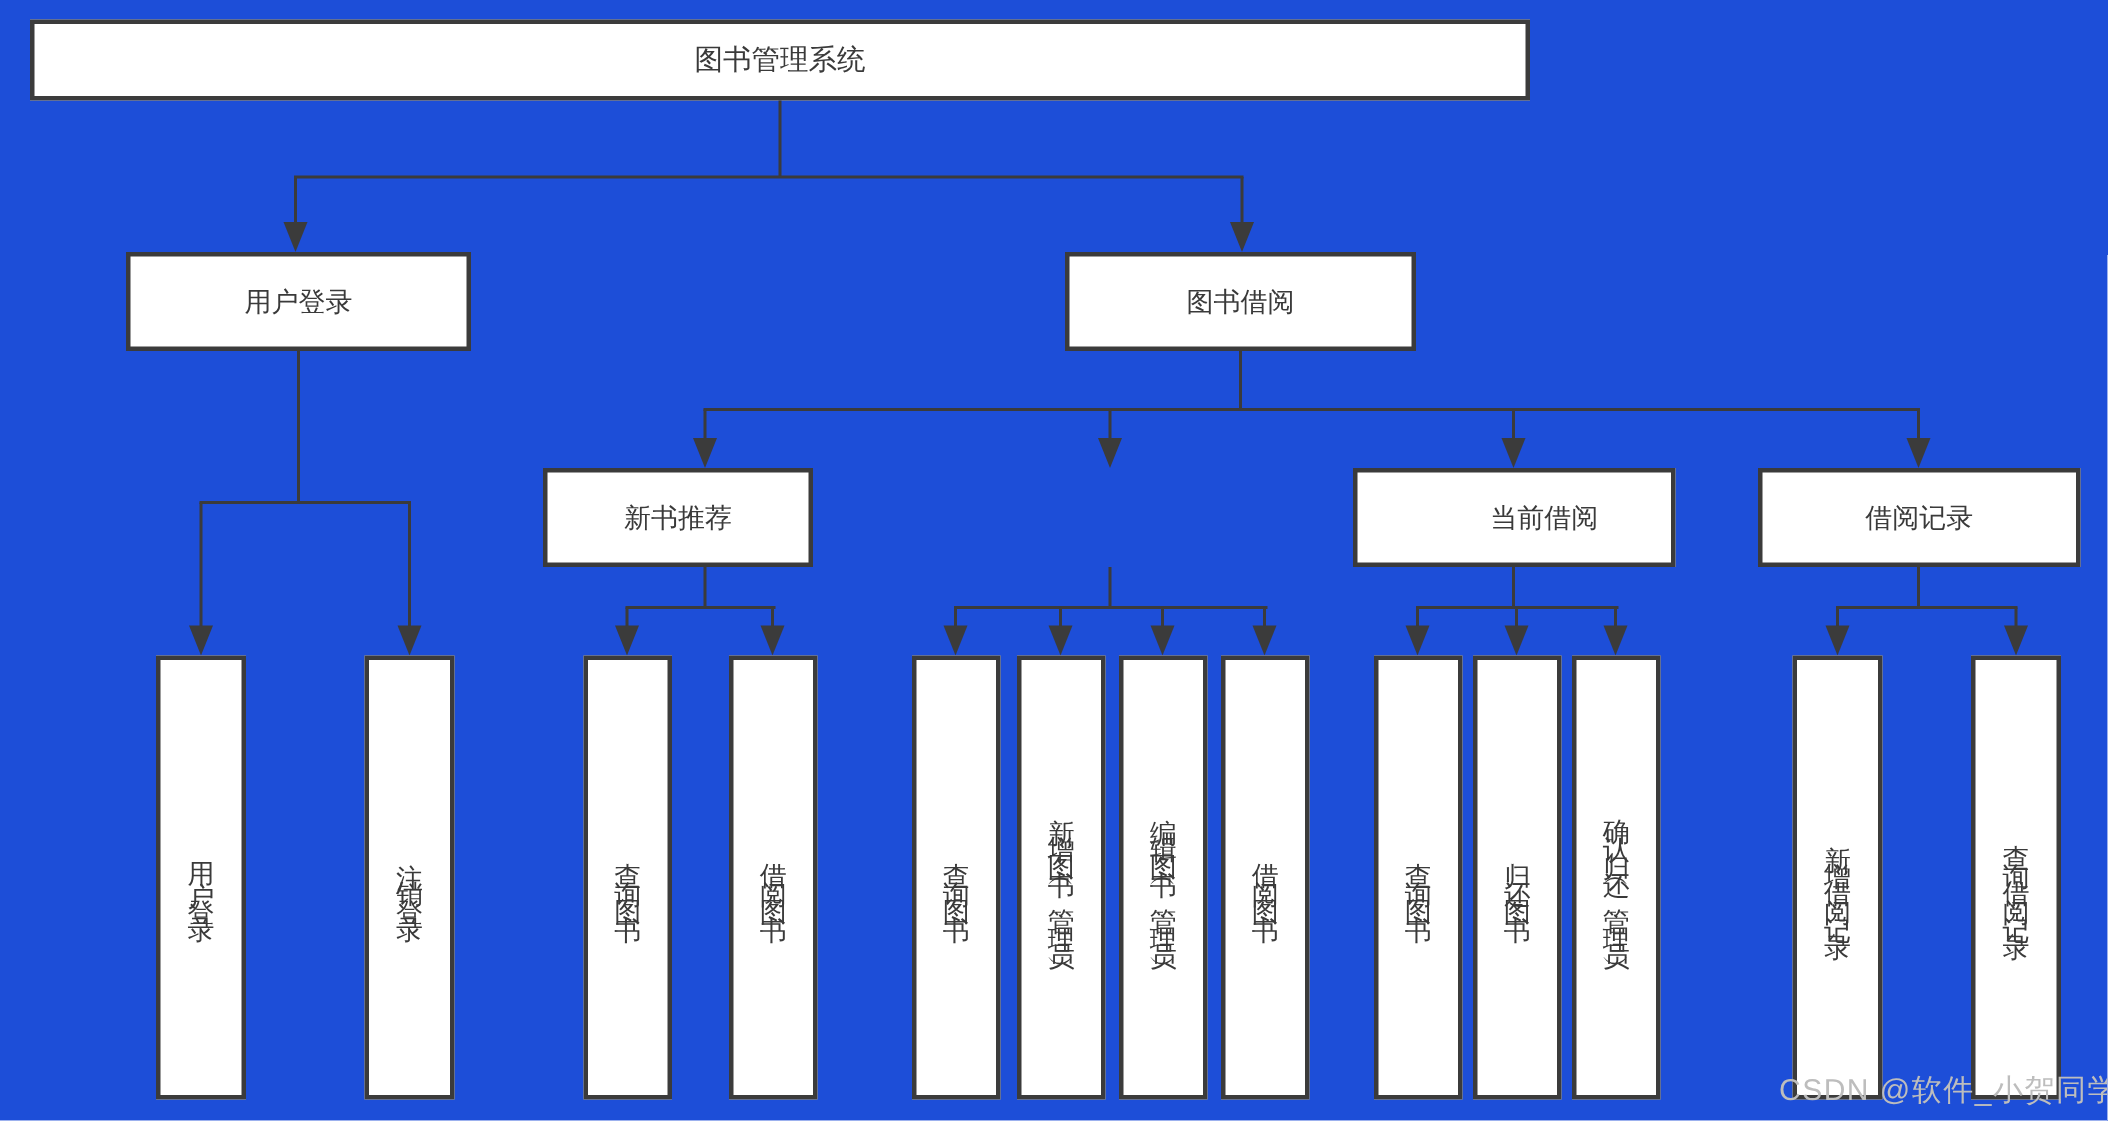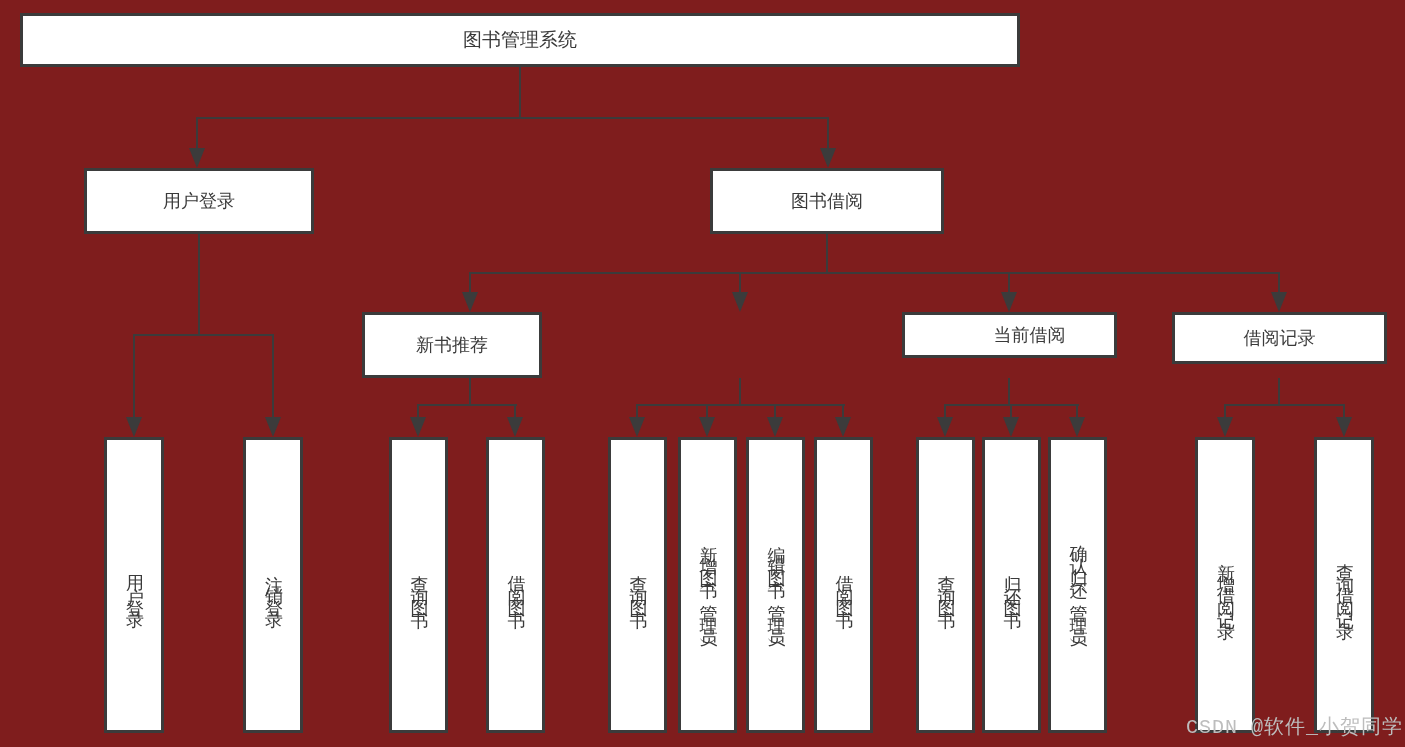--- a/index.html
+++ b/index.html
@@ -1,17 +1,17 @@
 <!DOCTYPE html>
 <html><head>
 <meta charset="utf-8">
 <style>
   html,body{margin:0;padding:0;background:#ffffff;}
-  #stage{position:relative;width:1405px;height:747px;background:#7f1d1d;overflow:hidden;
-         font-family:Liberation Mono, monospace;}
+  #stage{position:relative;width:1405px;height:747px;background:#1d4ed8;overflow:hidden;
+         font-family:Liberation Sans, sans-serif;}
   .box{position:absolute;box-sizing:border-box;border:3px solid #3b3b3b;background:#ffffff;
        display:flex;align-items:center;justify-content:center;
        color:#3a3a3a;font-size:18px;white-space:nowrap;}
   .root{font-size:19px;}
   .vbox{writing-mode:vertical-rl;text-orientation:mixed;letter-spacing:12px;font-size:18px;
         white-space:normal;line-height:1;}
   .vline,.hline{position:absolute;background:#3b3b3b;}
   .vline{width:2px;}
   .hline{height:2px;}
   .tri{position:absolute;width:0;height:0;
@@ -49,22 +49,22 @@
   <div class="vline" style="left:469px;top:273px;height:20px;"></div>
   <div class="tri" style="left:462px;top:292px;"></div>
   <div class="vline" style="left:739px;top:273px;height:20px;"></div>
   <div class="tri" style="left:732px;top:292px;"></div>
   <div class="vline" style="left:1008px;top:273px;height:20px;"></div>
   <div class="tri" style="left:1001px;top:292px;"></div>
   <div class="vline" style="left:1278px;top:273px;height:20px;"></div>
   <div class="tri" style="left:1271px;top:292px;"></div>
 
   <div class="box" style="left:362px;top:312px;width:180px;height:66px;">新书推荐</div>
-  <div class="box" style="left:902px;top:312px;width:215px;height:46px;padding-left:40px;">当前借阅</div>
-  <div class="box" style="left:1172px;top:312px;width:215px;height:52px;">借阅记录</div>
+  <div class="box" style="left:902px;top:312px;width:215px;height:66px;padding-left:40px;">当前借阅</div>
+  <div class="box" style="left:1172px;top:312px;width:215px;height:66px;">借阅记录</div>
 
   <div class="vline" style="left:469px;top:378px;height:27px;"></div>
   <div class="vline" style="left:739px;top:378px;height:27px;"></div>
   <div class="vline" style="left:1008px;top:378px;height:27px;"></div>
   <div class="vline" style="left:1278px;top:378px;height:27px;"></div>
 
   <div class="hline" style="left:417px;top:404px;width:100px;"></div>
   <div class="hline" style="left:636px;top:404px;width:209px;"></div>
   <div class="hline" style="left:944px;top:404px;width:135px;"></div>
   <div class="hline" style="left:1224px;top:404px;width:121px;"></div>

